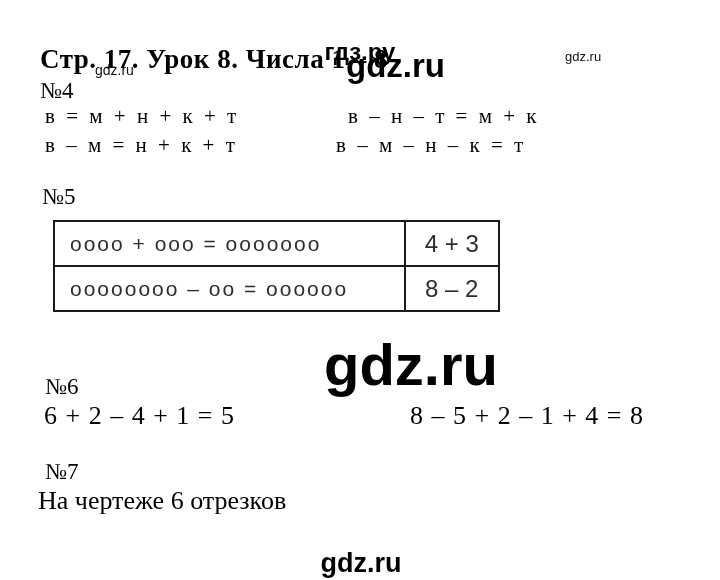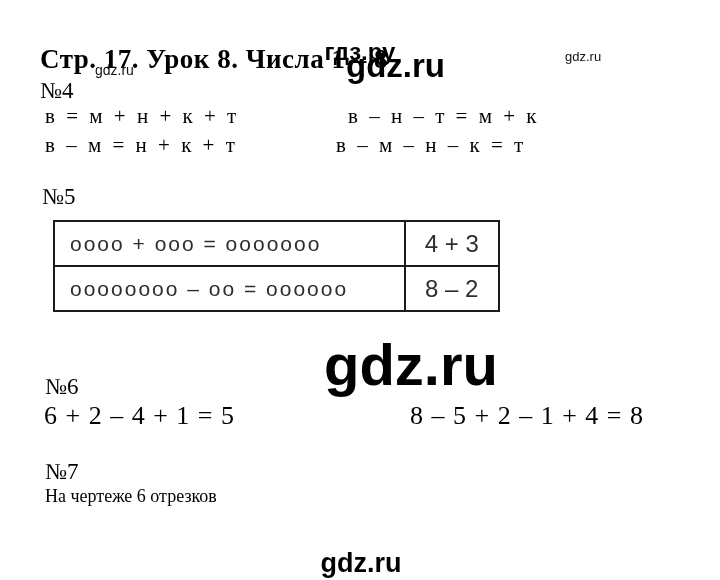--- a/index.html
+++ b/index.html
@@ -98,21 +98,21 @@
     font-size: 58px;
     line-height: 1.08;
     color: #010101;
   }
   .eq6 {
     font-size: 26px;
     word-spacing: 2px;
   }
   .eq6-left { top: 401px; left: 44px; }
   .eq6-right { top: 401px; left: 410px; }
-  .answer7 { top: 486px; left: 45px; font-size: 18px; }
+  .answer7 { top: 486px; left: 38px; font-size: 26px; }
 
   .wm-bottom {
     top: 548px; left: 0; width: 722px;
     text-align: center;
     font-family: "Liberation Sans", sans-serif;
     font-weight: bold;
     font-size: 27px;
     color: #010101;
   }
 </style>

